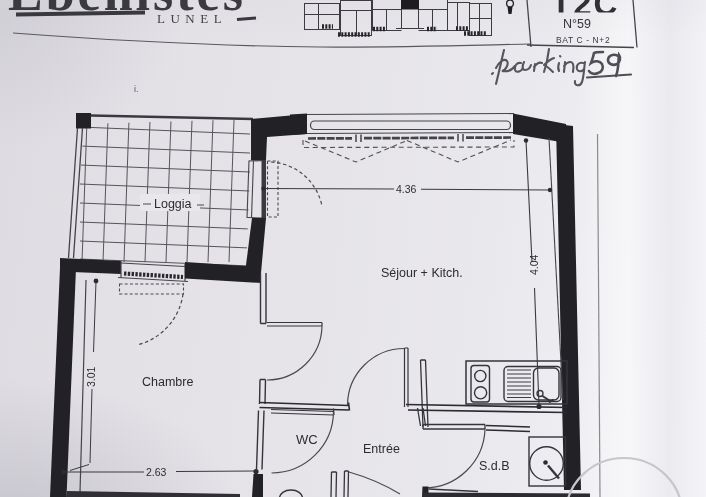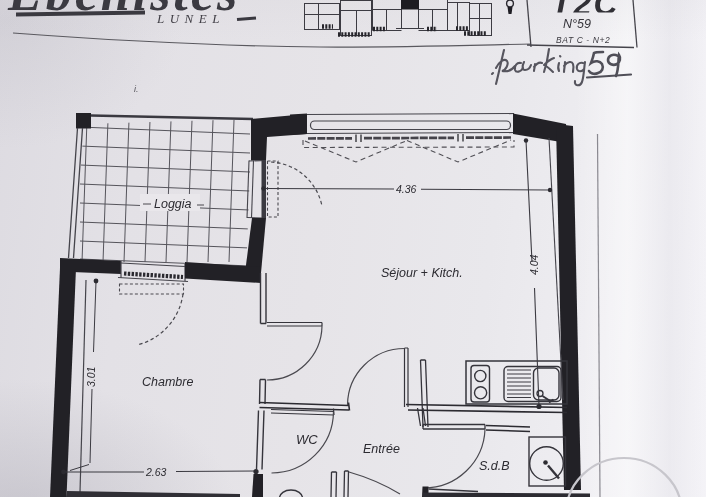--- a/index.html
+++ b/index.html
@@ -1,18 +1,18 @@
 <!DOCTYPE html>
 <html><head>
 <meta charset="utf-8">
 <style>
 html,body{margin:0;padding:0}
 body{width:706px;height:497px;overflow:hidden;font-family:"Liberation Sans",sans-serif}
 .page{position:relative;width:706px;height:497px;overflow:hidden;
-background:linear-gradient(97deg,#dddbe1 0%,#e3e1e6 20%,#e6e4e8 45%,#e9e8ec 68%,#f0eff3 87%,#f4f3f7 100%);font-style:italic;}
+background:linear-gradient(97deg,#dddbe1 0%,#e3e1e6 20%,#e6e4e8 45%,#e9e8ec 68%,#f0eff3 87%,#f4f3f7 100%);}
 .shade1{position:absolute;left:-90px;top:360px;width:360px;height:260px;
 background:radial-gradient(ellipse at 30% 60%,rgba(175,173,183,.5),rgba(175,173,183,0) 62%);}
 .shade4{position:absolute;left:-60px;top:-40px;width:260px;height:200px;
 background:radial-gradient(ellipse at 25% 30%,rgba(185,183,192,.3),rgba(185,183,192,0) 65%);}
 .shade2{position:absolute;left:575px;top:0;width:131px;height:497px;
 background:linear-gradient(90deg,rgba(255,255,255,0) 0%,rgba(255,255,255,.45) 40%,rgba(229,228,234,.5) 72%,rgba(246,245,249,.25) 100%);}
 .shade3{position:absolute;left:0px;top:0;width:706px;height:40px;
 background:linear-gradient(180deg,rgba(203,201,208,.13),rgba(203,201,208,0));}
 svg{position:absolute;left:0;top:0}
 </style>

